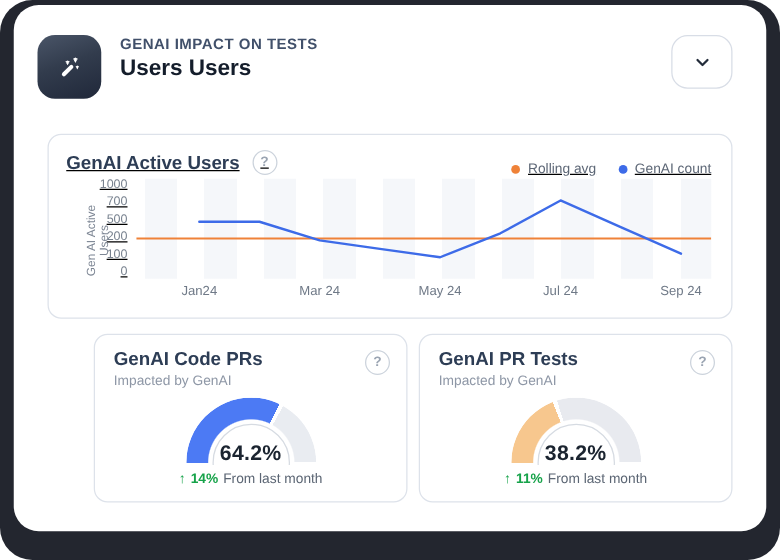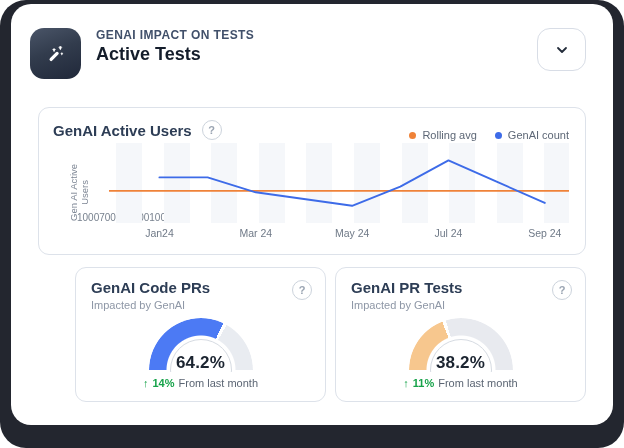--- a/index.html
+++ b/index.html
@@ -10,33 +10,33 @@
   
   .header-row{display:flex;align-items:flex-start;margin-left:-8px;height:52px;}
   .app-icon{width:51px;height:51px;border-radius:14px;background:linear-gradient(160deg,#4a5568 0%,#323c4d 45%,#20283a 100%);display:flex;align-items:center;justify-content:center;flex:0 0 auto;}
   .header-text{margin-left:15px;flex:1;min-width:0;}
   .eyebrow{font-size:12px;font-weight:700;color:#41506a;letter-spacing:.4px;}
   .page-title{font-size:18px;font-weight:700;color:#141d2b;margin-top:2px;}
   .collapse-btn{width:47px;height:41px;border-radius:13px;border:1px solid #d8dde6;background:#fff;display:flex;align-items:center;justify-content:center;cursor:pointer;}
 
   
   .card{background:#fff;border:1px solid #dde2ea;border-radius:11px;box-sizing:border-box;}
-  .chart-card{margin-top:27px;height:148px;padding:11px 16px 0 14px;}
+  .chart-card{margin-top:27px;height:148px;padding:11px 16px 0 14px;text-decoration:underline;}
   .card-title{font-size:15px;font-weight:700;color:#2d3d55;}
   .help-circle{width:20px;height:20px;border-radius:50%;border:1.5px solid #ccd3dc;color:#9aa4b2;font-size:11px;font-weight:700;display:flex;align-items:center;justify-content:center;box-sizing:border-box;}
 
   .chart-title-row{display:flex;align-items:center;gap:10px;}
   .legend{margin-left:auto;display:flex;align-items:center;gap:18px;margin-top:10px;}
   .legend-item{display:flex;align-items:center;gap:6px;font-size:11px;color:#5d6776;}
   .legend-dot{width:7px;height:7px;border-radius:50%;}
 
   .chart-region{display:flex;margin-top:2px;}
   .ylab{width:24px;position:relative;}
   .ylab-inner{position:absolute;top:38px;left:-14px;transform:rotate(-90deg);transform-origin:center;font-size:9.5px;color:#7d8694;text-align:center;line-height:1.2;width:80px;}
-  .yticks{width:32px;height:80px;display:flex;flex-direction:row;justify-content:space-between;align-items:flex-end;padding-right:7px;box-sizing:border-box;font-size:10px;color:#78828f;}
+  .yticks{width:32px;height:80px;display:flex;flex-direction:column;justify-content:space-between;align-items:flex-end;padding-right:7px;box-sizing:border-box;font-size:10px;color:#78828f;}
   .yticks span{line-height:10px;}
   .plot-col{flex:1;min-width:0;}
   .plot{position:relative;height:80px;background:repeating-linear-gradient(90deg,transparent 0 7px,#f5f7fa 7px 33px,transparent 33px 47.6px);}
   .plot svg{position:absolute;inset:0;width:100%;height:100%;display:block;}
   .xlabels{position:relative;height:18px;font-size:10.5px;color:#6f7987;}
   .xlabels span{position:absolute;top:4px;transform:translateX(-50%);white-space:nowrap;}
 
   .cards-row{display:flex;gap:9px;margin-top:12px;padding-left:37px;}
   .gauge-card{flex:1;height:135px;padding:11px 15px;position:relative;}
   .gauge-card .sub{font-size:11px;color:#8e97a6;margin-top:3px;}
@@ -64,21 +64,21 @@
       <div class="app-icon">
         <svg class="wand" width="26" height="26" viewBox="0 0 24 24">
           <line x1="7.5" y1="17" x2="13" y2="11.5" stroke="#ffffff" stroke-width="3" stroke-linecap="round"></line>
           <path d="M10.2 6.8 L11.2 8.6 L10.2 10.4 L9.2 8.6 Z M10.2 6.8 L12 7.8 L10.2 8.8 L8.4 7.8 Z" fill="#ffffff"></path>
           <path d="M16 4.6 L17.1 6.6 L16 8.6 L14.9 6.6 Z M16 4.6 L18 5.7 L16 6.8 L14 5.7 Z" fill="#ffffff"></path>
           <path d="M17.4 10.6 L18.2 12 L17.4 13.4 L16.6 12 Z M17.4 10.6 L18.8 11.4 L17.4 12.2 L16 11.4 Z" fill="#ffffff"></path>
         </svg>
       </div>
       <div class="header-text">
         <div class="eyebrow">GENAI IMPACT ON TESTS</div>
-        <div class="page-title">Active Tests</div>
+        <div class="page-title">Users Users</div>
       </div>
       <div class="collapse-btn">
         <svg width="16" height="16" viewBox="0 0 16 16">
           <path d="M4 6 L8 10 L12 6" fill="none" stroke="#232c3a" stroke-width="1.8" stroke-linecap="round" stroke-linejoin="round"></path>
         </svg>
       </div>
     </div>
 
     <div class="card chart-card">
       <div class="chart-title-row">

